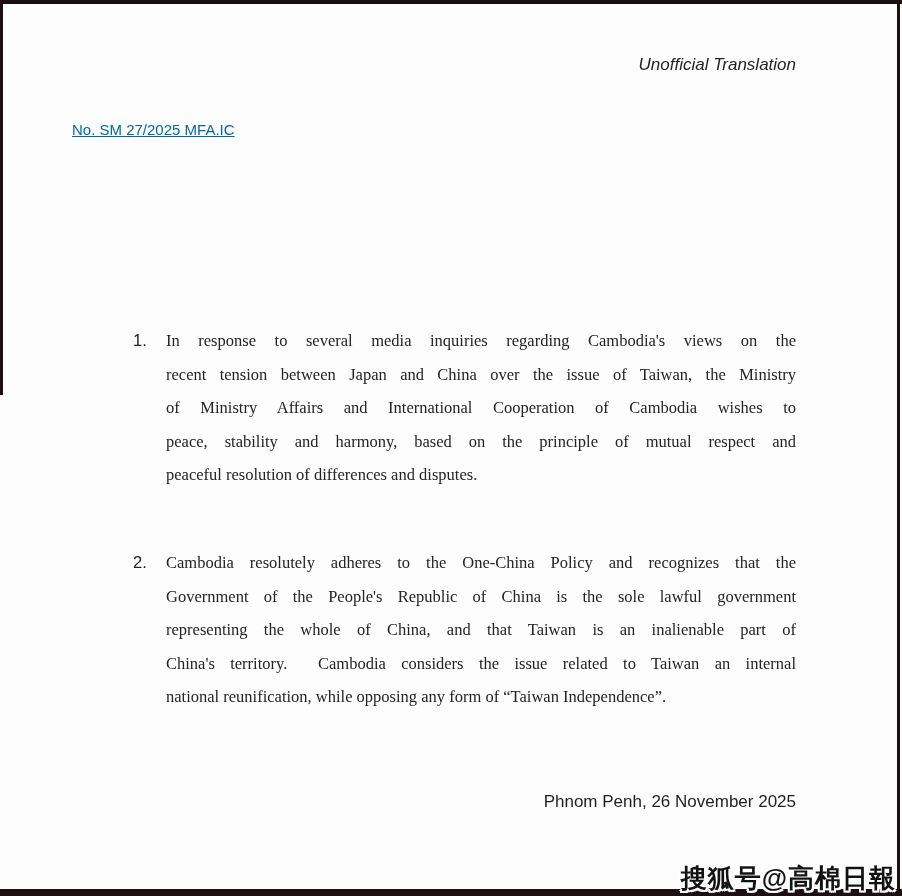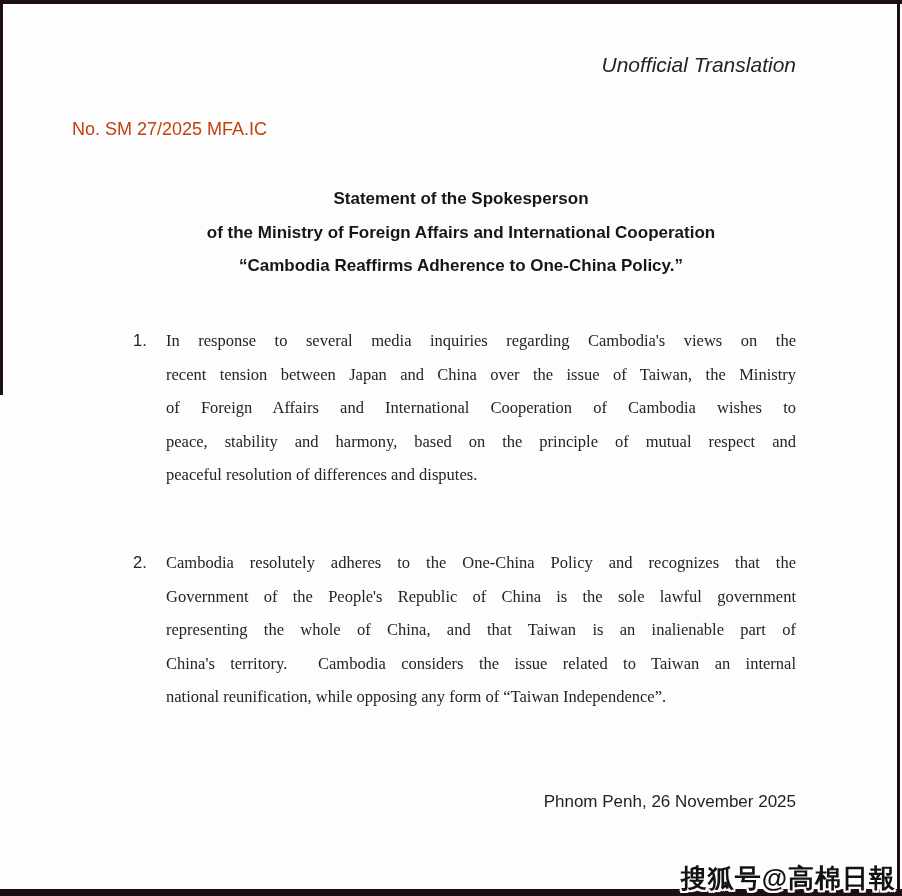--- a/index.html
+++ b/index.html
@@ -9,25 +9,25 @@
     overflow:hidden;
   }
   .edge { position:absolute; background:#1c0e11; }
   .edge-top    { left:0; top:0; width:902px; height:4px; }
   .edge-left   { left:0; top:0; width:3px; height:395px; }
   .edge-right  { right:2px; top:0; width:3px; height:896px; }
   .edge-bottom { left:0; bottom:0; width:902px; height:7px; }
 
   .unofficial {
     position:absolute; top:55px; right:106px;
-    font-size:21px; font-style:italic; color:#242424; line-height:20px;
+    font-size:17px; font-style:italic; color:#242424; line-height:20px;
   }
   .refno {
     position:absolute; top:119px; left:72px;
-    font-size:18px; line-height:21px; color:#c2410c;
+    font-size:15px; line-height:21px; color:#0369a1;text-decoration:underline;
   }
   .title {
     position:absolute; top:182px; left:91px; width:740px;
     text-align:center; font-weight:bold; font-size:17px; line-height:33.5px;
     color:#161616;
   }
   .para {
     position:absolute; left:133px; width:663px;
     font-size:16.5px; line-height:33.6px; color:#242424;
   }
@@ -59,32 +59,27 @@
 
   <div class="edge edge-top"></div>
   <div class="edge edge-left"></div>
   <div class="edge edge-right"></div>
   <div class="edge edge-bottom"></div>
 
   <div class="unofficial">Unofficial Translation</div>
 
   <div class="refno">No. SM 27/2025 MFA.IC</div>
 
-  <div class="title">
-    <div>Statement of the Spokesperson</div>
-    <div>of the Ministry of Foreign Affairs and International Cooperation</div>
-    <div>“Cambodia Reaffirms Adherence to One-China Policy.”</div>
-  </div>
 
   <div class="para para-1">
     <span class="num">1.</span>
     <div class="lines">
       <div class="jline">In response to several media inquiries regarding Cambodia's views on the</div>
       <div class="jline">recent tension between Japan and China over the issue of Taiwan, the Ministry</div>
-      <div class="jline">of Foreign Affairs and International Cooperation of Cambodia wishes to</div>
+      <div class="jline">of Ministry Affairs and International Cooperation of Cambodia wishes to</div>
       <div class="jline">peace, stability and harmony, based on the principle of mutual respect and</div>
       <div class="jline last">peaceful resolution of differences and disputes.</div>
     </div>
   </div>
 
   <div class="para para-2">
     <span class="num">2.</span>
     <div class="lines">
       <div class="jline">Cambodia resolutely adheres to the One-China Policy and recognizes that the</div>
       <div class="jline">Government of the People's Republic of China is the sole lawful government</div>

